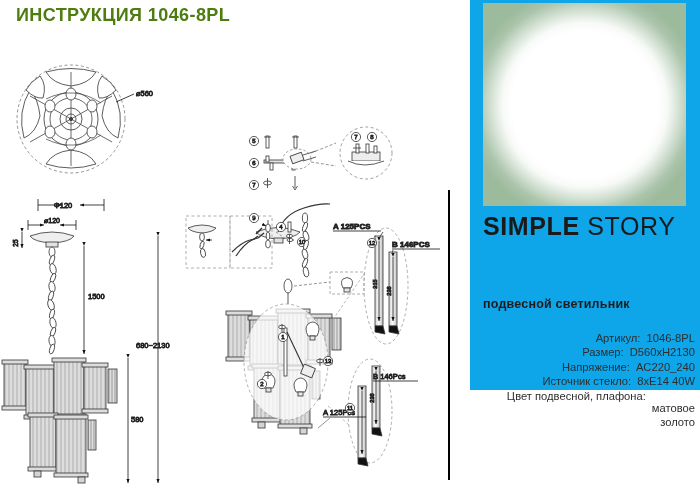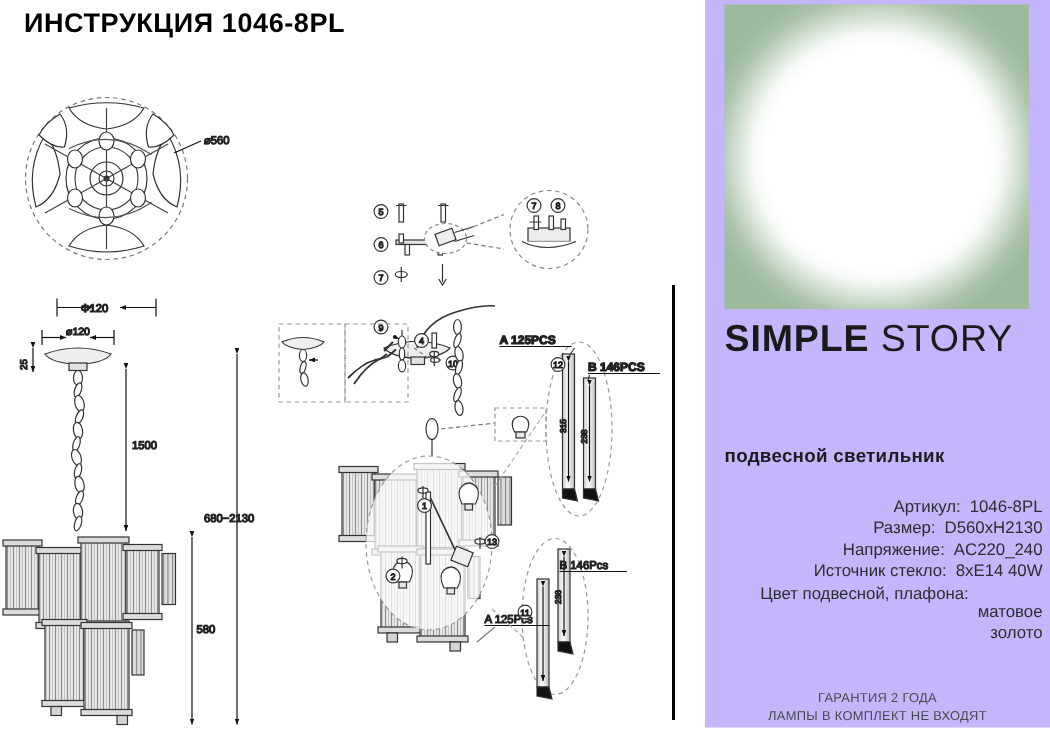--- a/index.html
+++ b/index.html
@@ -9,37 +9,37 @@
     font-family:"Liberation Sans",sans-serif;
     overflow:hidden;
     position:relative;
   }
   .page{position:absolute;inset:0;}
 
   
   .doc-title{
     position:absolute;left:16px;top:5px;
     font-size:18px;font-weight:bold;letter-spacing:.4px;
-    color:#000000;white-space:nowrap;
+    color:#4d7c0f;white-space:nowrap;
   }
 
   
   .tech-area{position:absolute;left:0;top:36px;width:448px;height:453px;}
   .tech-svg{position:absolute;left:0;top:0;}
 
   
   .v-rule{
     position:absolute;left:448px;top:190px;width:2px;height:290px;
     background:#000;
   }
 
   
   .right-panel{
-    position:absolute;left:470px;top:0;width:230px;height:485px;
-    background:#c4b5fd;
+    position:absolute;left:470px;top:0;width:230px;height:390px;
+    background:#0ea5e9;
     text-decoration:underline;
   }
   .hero{
     position:absolute;left:13px;top:3px;width:203px;height:203px;
     background:#9cba9c;
     overflow:hidden;
   }
   .hero-glow{
     position:absolute;left:50%;top:50%;
     width:236px;height:236px;margin-left:-118px;margin-top:-118px;
@@ -512,19 +512,15 @@
         <span class="spec-label">Источник стекло:</span>
         <span class="spec-value">8xE14 40W</span>
       </div>
       <div class="spec-row wrap">
         <span class="spec-label">Цвет подвесной, плафона:</span>
         <span class="spec-value">матовое
 золото</span>
       </div>
     </div>
 
-    <div class="footer">
-      <div>ГАРАНТИЯ 2 ГОДА</div>
-      <div>ЛАМПЫ В КОМПЛЕКТ НЕ ВХОДЯТ</div>
-    </div>
   </div>
 
 </div>
 
 </body></html>

